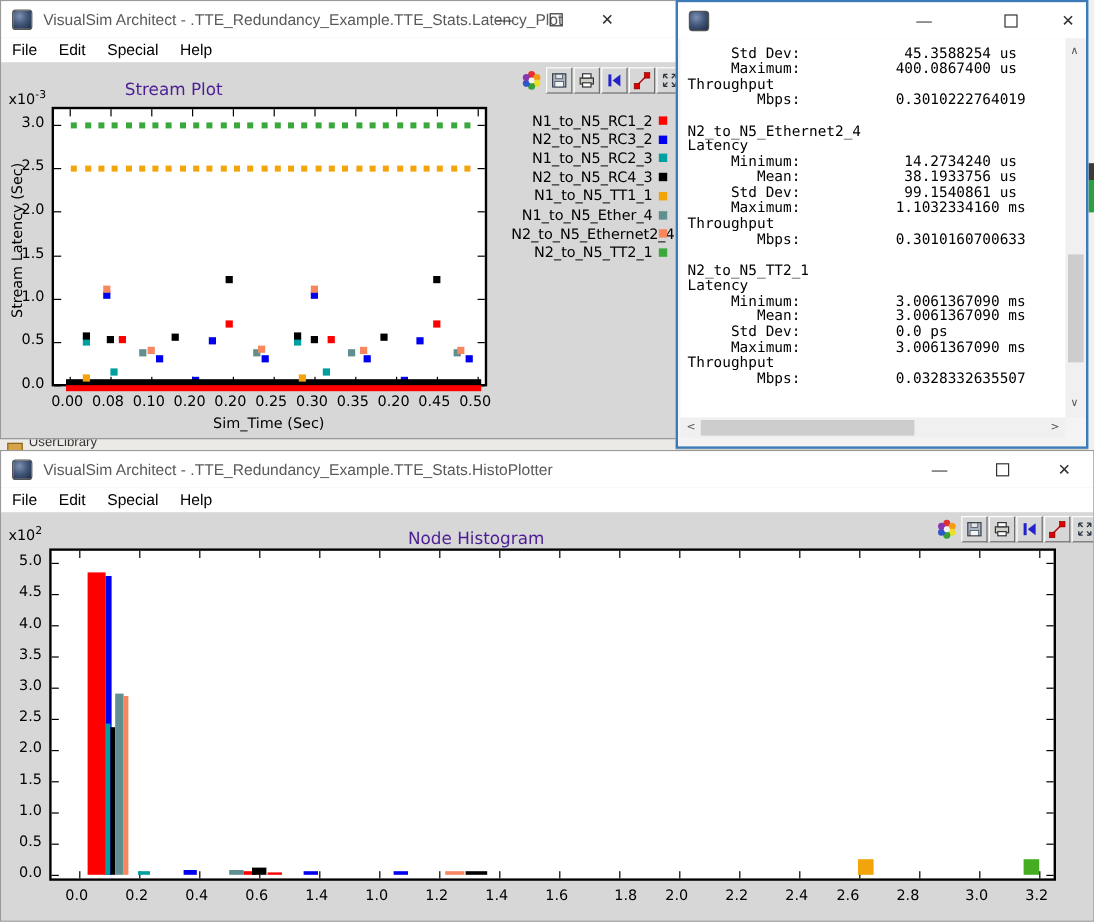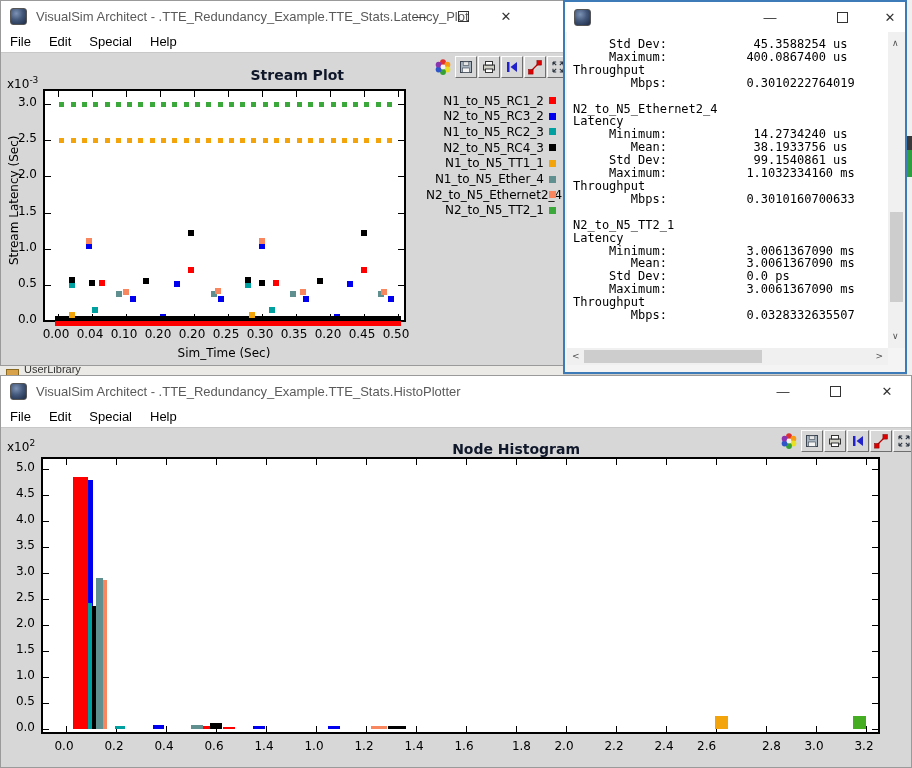--- a/index.html
+++ b/index.html
@@ -22,22 +22,22 @@
   .menubar{position:absolute;left:0;right:0;top:30px;height:22px;background:#ffffff;
            border-bottom:1px solid #c8c8c8;display:flex;align-items:center;box-sizing:border-box;}
   .menuitem{font-size:13px;color:#000;padding:0 9px;}
   .content{position:absolute;left:0;right:0;bottom:0;background:#d7d7d7;overflow:hidden;}
   
   .toolbar{position:absolute;display:flex;align-items:center;}
   .tbtn{width:22px;height:22px;margin-left:1px;display:flex;align-items:center;justify-content:center;
         background:#d7d7d7;border:1px solid;border-color:#fdfdfd #6e6e6e #6e6e6e #fdfdfd;box-sizing:border-box;}
   .tbtn.flat{border-color:transparent;background:transparent;}
   
-  .plot-title{position:absolute;font-family:"DejaVu Sans",sans-serif;font-weight:bold;
-              font-size:14px;color:#0f172a;text-align:right;}
+  .plot-title{position:absolute;font-family:"DejaVu Sans",sans-serif;font-weight:normal;
+              font-size:14px;color:#4c1d95;text-align:left;}
   .multiplier{position:absolute;font-size:12px;color:#000;font-family:"DejaVu Sans",sans-serif;}
   .plot-canvas{position:absolute;background:#ffffff;border:2px solid #000;box-sizing:border-box;}
   .tickmark{position:absolute;background:#000;}
   .ticklabel{position:absolute;font-size:12px;color:#000;font-family:"DejaVu Sans",sans-serif;}
   .axis-label{position:absolute;font-size:12px;color:#000;font-family:"DejaVu Sans",sans-serif;}
   .legend-row{position:absolute;display:flex;align-items:center;}
   .legend-label{font-size:12px;color:#000;font-family:"DejaVu Sans",sans-serif;
                 width:118px;text-align:right;white-space:nowrap;}
   .legend-marker{width:7px;height:7px;margin-left:5px;}
   .pt{position:absolute;width:6px;height:6px;}
@@ -303,21 +303,21 @@
         <div class="legend-row" style="left: 425px; top: 134.2px; height: 15px;">
           <span class="legend-label">N2_to_N5_Ethernet2_4</span>
           <span class="legend-marker" style="background: rgb(248, 135, 95);"></span>
         </div>
         <div class="legend-row" style="left: 425px; top: 149.9px; height: 15px;">
           <span class="legend-label">N2_to_N5_TT2_1</span>
           <span class="legend-marker" style="background: rgb(58, 168, 58);"></span>
         </div>
       </div>
   <div class="ticklabel" style="left: 38px; top: 274px; width: 34px; height: 13px; text-align: center;">0.00</div>
-      <div class="ticklabel" style="left: 72px; top: 274px; width: 34px; height: 13px; text-align: center;">0.04</div>
+      <div class="ticklabel" style="left: 72px; top: 274px; width: 34px; height: 13px; text-align: center;">0.08</div>
       <div class="ticklabel" style="left: 106px; top: 274px; width: 34px; height: 13px; text-align: center;">0.10</div>
       <div class="ticklabel" style="left: 140px; top: 274px; width: 34px; height: 13px; text-align: center;">0.20</div>
       <div class="ticklabel" style="left: 174px; top: 274px; width: 34px; height: 13px; text-align: center;">0.20</div>
       <div class="ticklabel" style="left: 208px; top: 274px; width: 34px; height: 13px; text-align: center;">0.25</div>
       <div class="ticklabel" style="left: 242px; top: 274px; width: 34px; height: 13px; text-align: center;">0.30</div>
       <div class="ticklabel" style="left: 276px; top: 274px; width: 34px; height: 13px; text-align: center;">0.35</div>
       <div class="ticklabel" style="left: 310px; top: 274px; width: 34px; height: 13px; text-align: center;">0.20</div>
       <div class="ticklabel" style="left: 344px; top: 274px; width: 34px; height: 13px; text-align: center;">0.45</div>
       <div class="ticklabel" style="left: 378px; top: 274px; width: 34px; height: 13px; text-align: center;">0.50</div>
       <div class="ticklabel" style="left: 4px; top: 259px; width: 32px; height: 13px; text-align: right;">0.0</div>
@@ -477,21 +477,21 @@
       <div class="ticklabel" style="left: 246px; top: 311px; width: 34px; height: 13px; text-align: center;">1.4</div>
       <div class="ticklabel" style="left: 296px; top: 311px; width: 34px; height: 13px; text-align: center;">1.0</div>
       <div class="ticklabel" style="left: 346px; top: 311px; width: 34px; height: 13px; text-align: center;">1.2</div>
       <div class="ticklabel" style="left: 396px; top: 311px; width: 34px; height: 13px; text-align: center;">1.4</div>
       <div class="ticklabel" style="left: 446px; top: 311px; width: 34px; height: 13px; text-align: center;">1.6</div>
       <div class="ticklabel" style="left: 496px; top: 311px; width: 34px; height: 13px; text-align: right;">1.8</div>
       <div class="ticklabel" style="left: 546px; top: 311px; width: 34px; height: 13px; text-align: center;">2.0</div>
       <div class="ticklabel" style="left: 596px; top: 311px; width: 34px; height: 13px; text-align: center;">2.2</div>
       <div class="ticklabel" style="left: 646px; top: 311px; width: 34px; height: 13px; text-align: center;">2.4</div>
       <div class="ticklabel" style="left: 696px; top: 311px; width: 34px; height: 13px; ">2.6</div>
-      <div class="ticklabel" style="left: 746px; top: 311px; width: 34px; height: 13px; text-align: right;">2.8</div>
+      <div class="ticklabel" style="left: 746px; top: 311px; width: 34px; height: 13px; text-align: left;">2.8</div>
       <div class="ticklabel" style="left: 796px; top: 311px; width: 34px; height: 13px; text-align: center;">3.0</div>
       <div class="ticklabel" style="left: 846px; top: 311px; width: 34px; height: 13px; text-align: center;">3.2</div>
       <div class="ticklabel" style="left: 2px; top: 292px; width: 32px; height: 13px; text-align: right;">0.0</div>
       <div class="ticklabel" style="left: 2px; top: 266px; width: 32px; height: 13px; text-align: right;">0.5</div>
       <div class="ticklabel" style="left: 2px; top: 240px; width: 32px; height: 13px; text-align: right;">1.0</div>
       <div class="ticklabel" style="left: 2px; top: 214px; width: 32px; height: 13px; text-align: right;">1.5</div>
       <div class="ticklabel" style="left: 2px; top: 188px; width: 32px; height: 13px; text-align: right;">2.0</div>
       <div class="ticklabel" style="left: 2px; top: 162px; width: 32px; height: 13px; text-align: right;">2.5</div>
       <div class="ticklabel" style="left: 2px; top: 136px; width: 32px; height: 13px; text-align: right;">3.0</div>
       <div class="ticklabel" style="left: 2px; top: 110px; width: 32px; height: 13px; text-align: right;">3.5</div>

